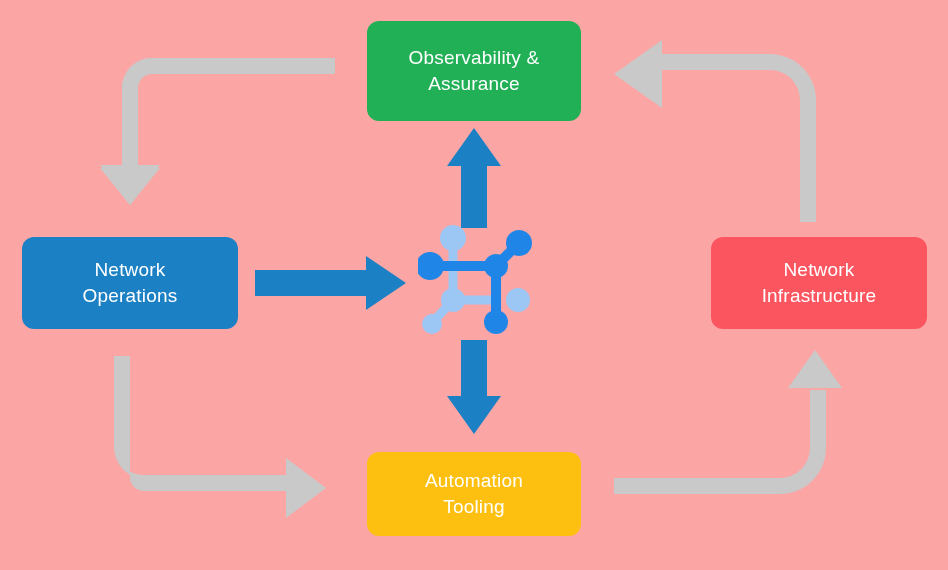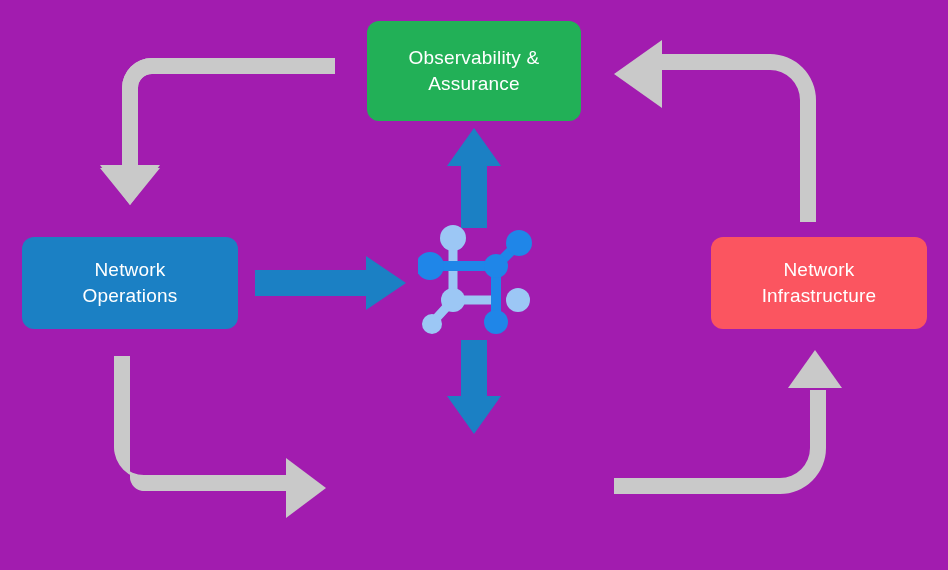--- a/index.html
+++ b/index.html
@@ -4,21 +4,21 @@
 <style>
   html, body {
     margin: 0;
     padding: 0;
     background: #000000;
   }
   #canvas {
     position: relative;
     width: 948px;
     height: 570px;
-    background: #a21caf;
+    background: #fca5a5;
     overflow: hidden;
     font-family: "Liberation Sans", sans-serif;
   }
   .node-box {
     position: absolute;
     border-radius: 12px;
     display: flex;
     align-items: center;
     justify-content: center;
     text-align: center;
@@ -189,14 +189,18 @@
   <div class="node-box" id="box-operations" style="background:#1b80c4">
     <span class="node-label">Network
 Operations</span>
   </div>
 
   <div class="node-box" id="box-infrastructure" style="background:#fb5560">
     <span class="node-label">Network
 Infrastructure</span>
   </div>
 
+  <div class="node-box" id="box-automation" style="background:#fdc010">
+    <span class="node-label">Automation
+Tooling</span>
+  </div>
 
 </div>
 
 </body></html>

